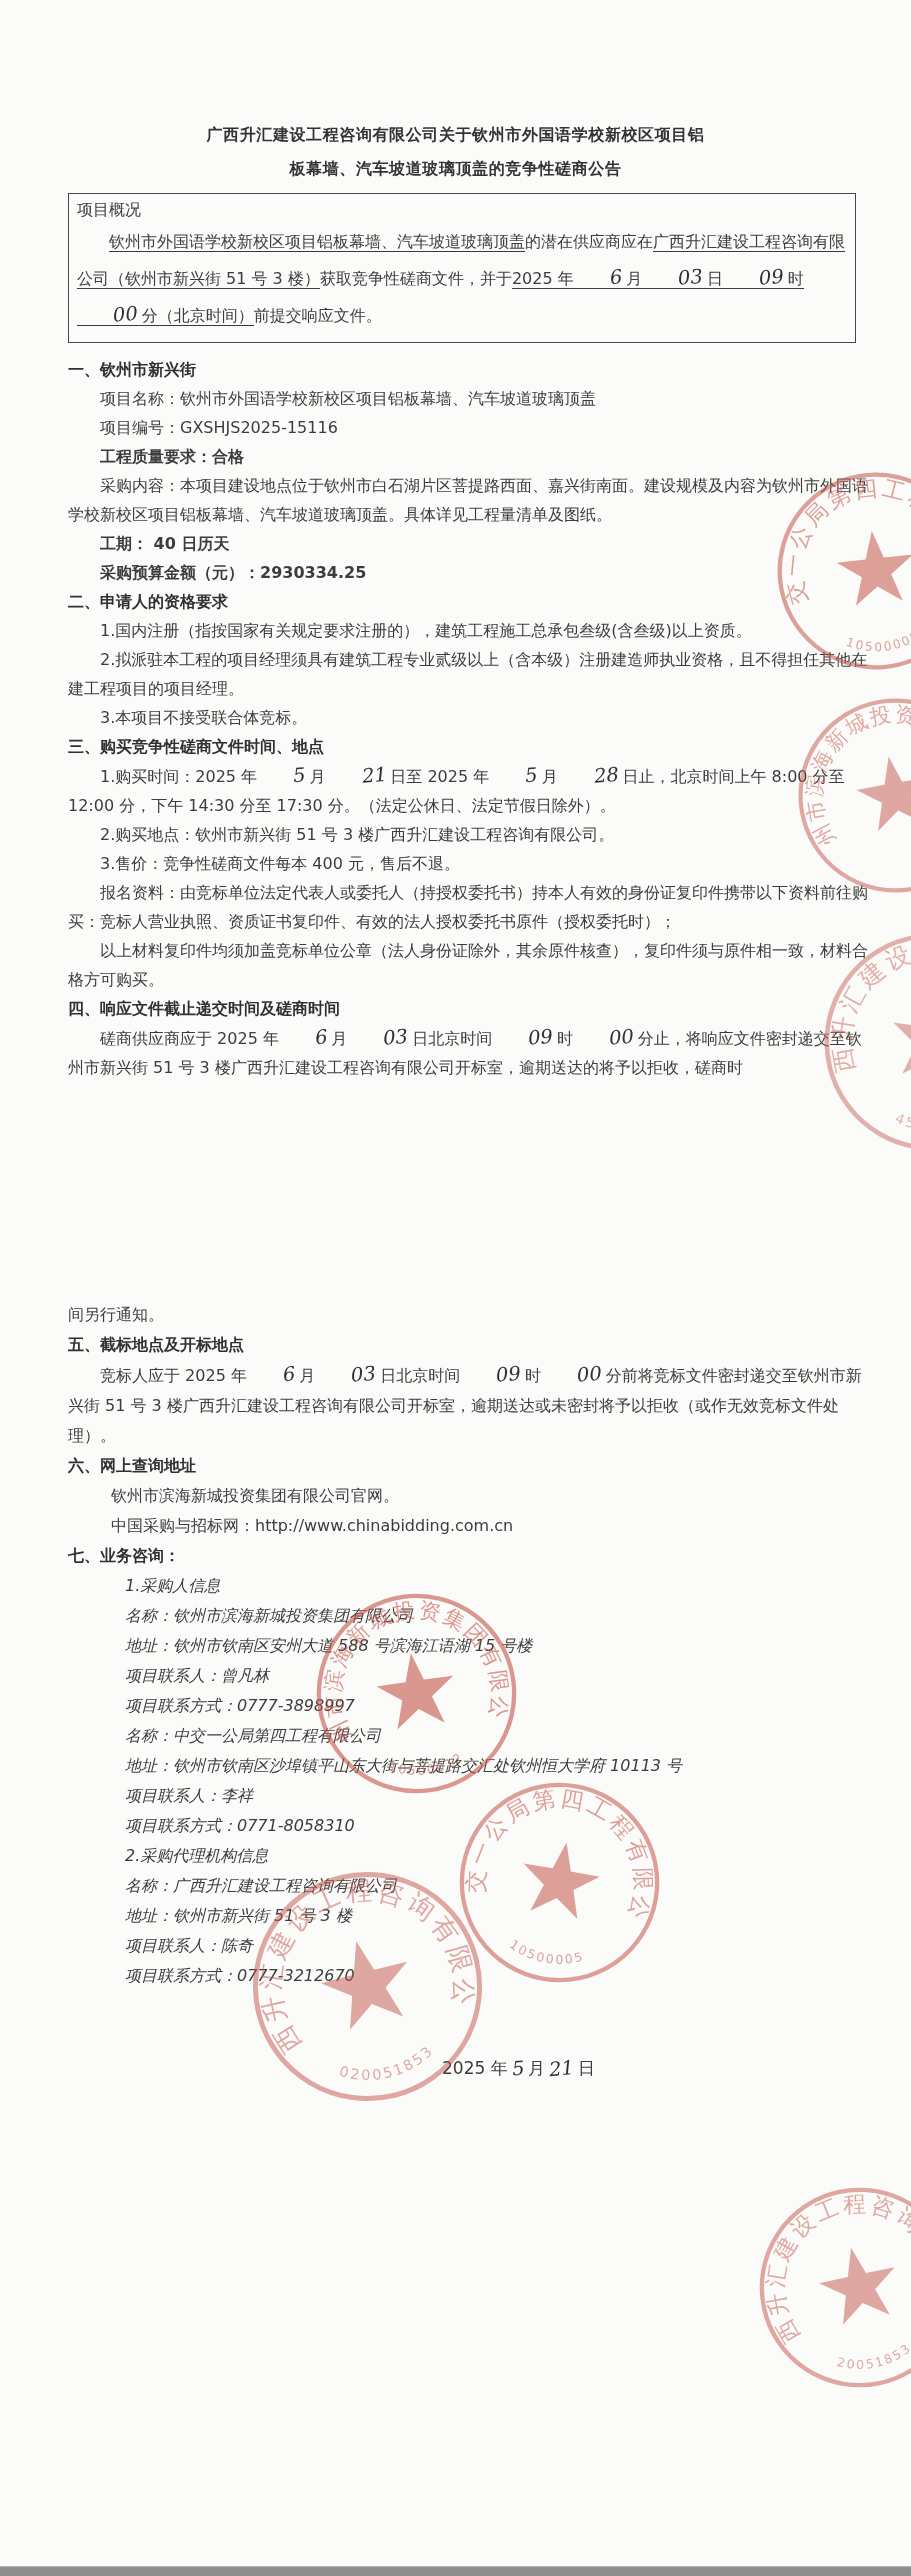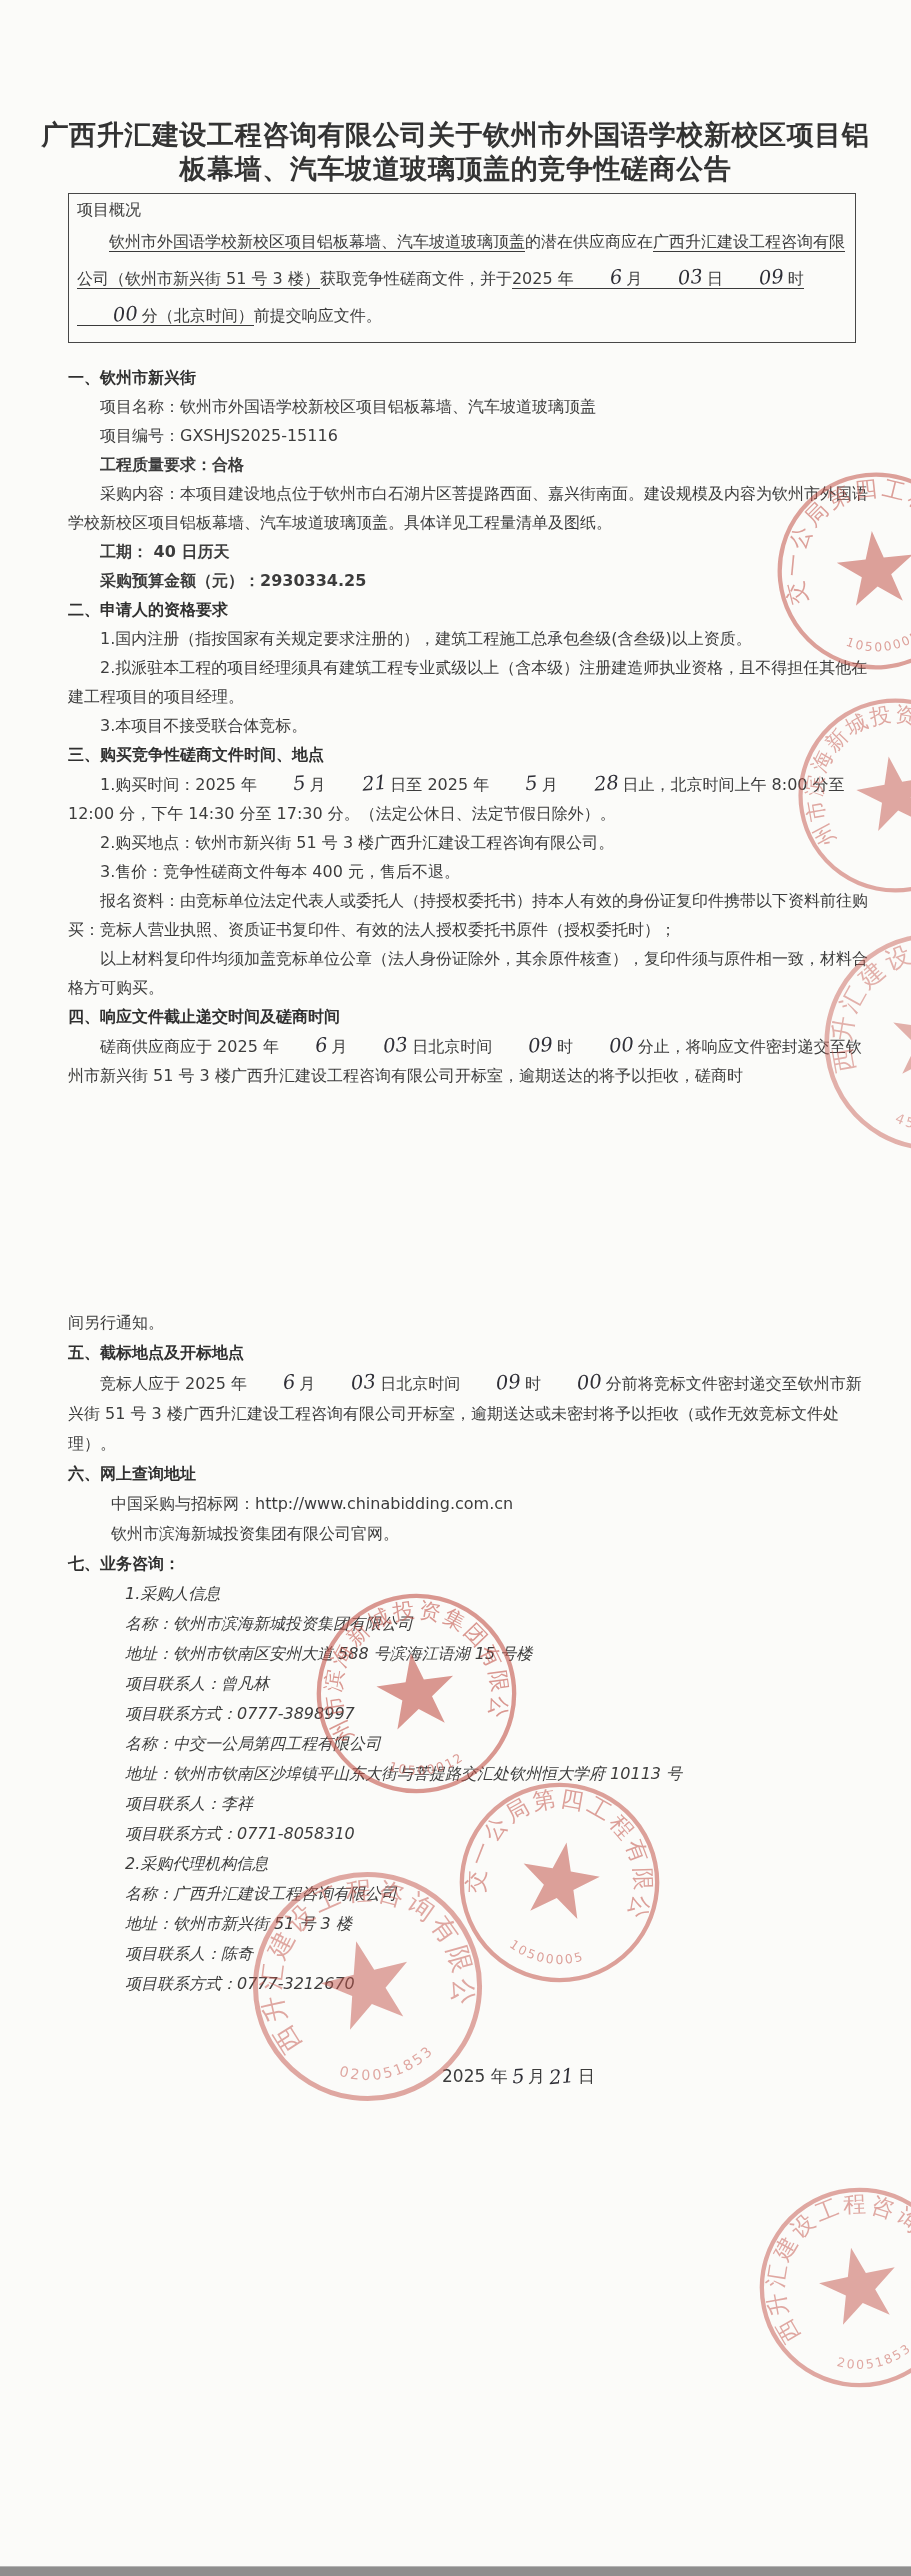--- a/index.html
+++ b/index.html
@@ -7,32 +7,32 @@
     position:relative;
     width:911px;height:2576px;
     margin:0 auto;
     background:#fbfbf9;
     overflow:hidden;
     font-family:"DejaVu Sans","Liberation Sans",sans-serif;
     color:#3c3c3c;
   }
   .title{
     position:absolute;top:118px;left:0;width:100%;
-    text-align:center;font-size:27px;font-weight:bold;
+    text-align:center;font-size:16px;font-weight:bold;
     line-height:34px;color:#333;letter-spacing:0.6px;
   }
   .content{
     position:absolute;top:193px;left:68px;width:805px;
     font-size:16px;line-height:29px;
   }
   .overview-box{
     border:1.1px solid #474747;
     width:770px;
     padding:3.4px 8px 8px 8px;
-    margin-bottom:20px;
+    margin-bottom:12px;
   }
   .overview-box .box-label{line-height:26.4px;}
   .overview-box .box-para{line-height:36px;text-indent:2em;}
   .ul{border-bottom:1.1px solid #3a3a3a;}
   .hw{
     display:inline-block;
     font-family:"DejaVu Serif","Liberation Serif",serif;
     font-style:italic;
     font-size:19.5px;
     color:#2e2e36;
@@ -109,22 +109,22 @@
 
     <div class="spacer"></div>
 
     <div class="page2">
       <p>间另行通知。</p>
 
       <p class="heading">五、截标地点及开标地点</p>
       <p class="indent"><span>竞标人应于 2025 年</span><span class="hw">6</span><span>月</span><span class="hw">03</span><span>日北京时间</span><span class="hw">09</span><span>时</span><span class="hw">00</span><span>分前将竞标文件密封递交至钦州市新兴街 51 号 3 楼广西升汇建设工程咨询有限公司开标室，逾期送达或未密封将予以拒收（或作无效竞标文件处理）。</span></p>
 
       <p class="heading">六、网上查询地址</p>
+      <p class="s6-line">钦州市滨海新城投资集团有限公司官网。</p>
       <p class="s6-line">中国采购与招标网：http://www.chinabidding.com.cn</p>
-      <p class="s6-line">钦州市滨海新城投资集团有限公司官网。</p>
 
       <p class="heading">七、业务咨询：</p>
       <p class="s7-line">1.采购人信息</p>
       <p class="s7-line">名称：钦州市滨海新城投资集团有限公司</p>
       <p class="s7-line">地址：钦州市钦南区安州大道 588 号滨海江语湖 15 号楼</p>
       <p class="s7-line">项目联系人：曾凡林</p>
       <p class="s7-line">项目联系方式：0777-3898997</p>
       <p class="s7-line">名称：中交一公局第四工程有限公司</p>
       <p class="s7-line">地址：钦州市钦南区沙埠镇平山东大街与菩提路交汇处钦州恒大学府 10113 号</p>
       <p class="s7-line">项目联系人：李祥</p>

